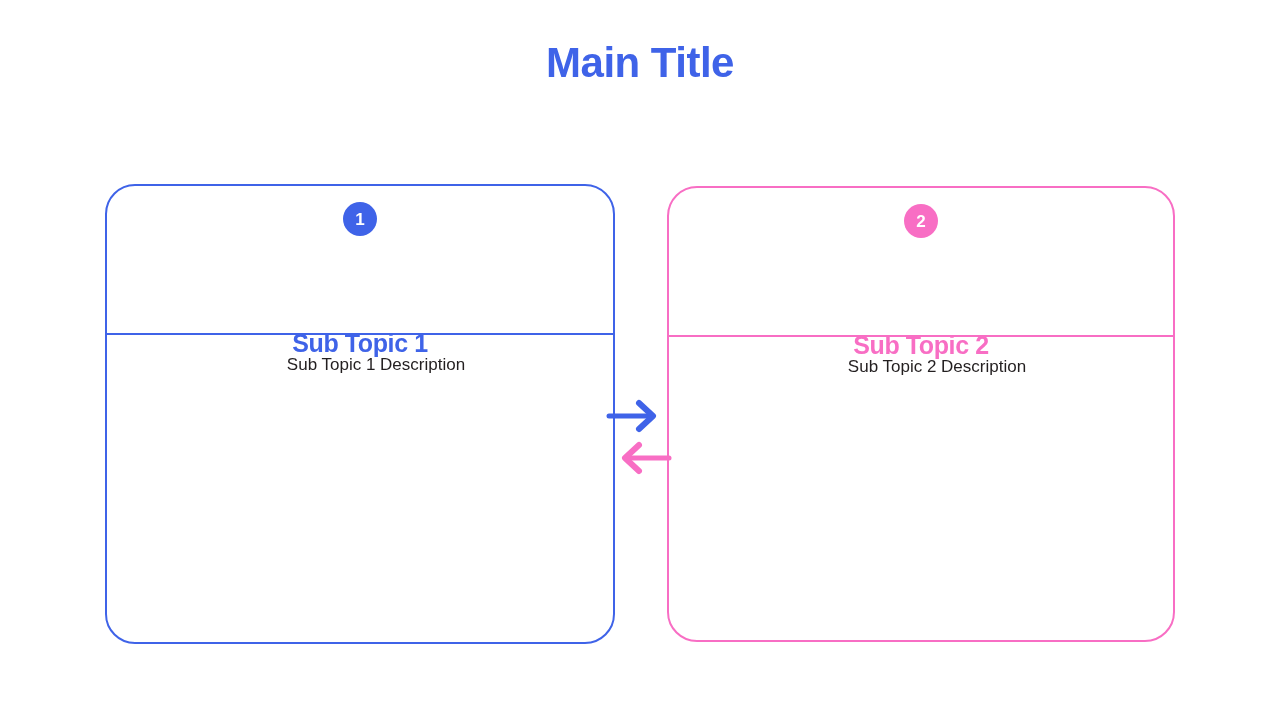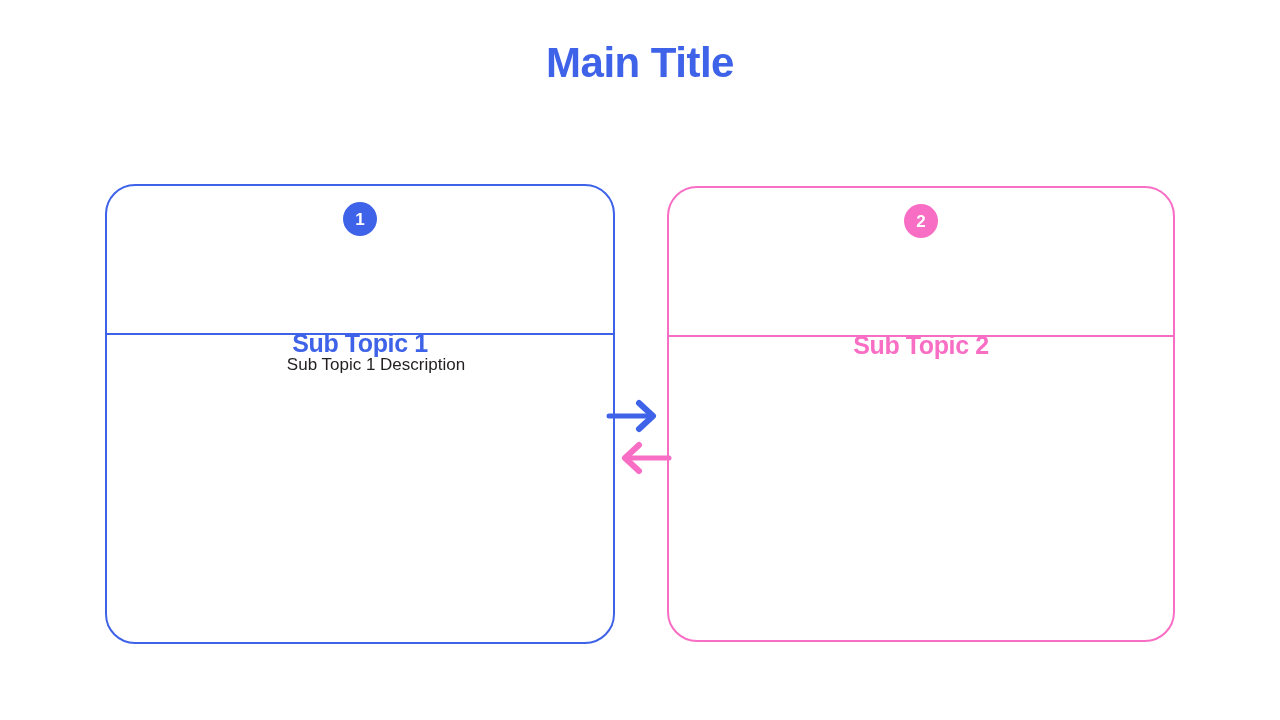--- a/index.html
+++ b/index.html
@@ -167,20 +167,21 @@
   <div class="card card-pink">
 
     <div class="badge badge-pink">
       <span>2</span>
     </div>
 
     <div class="sub-title sub-title-pink">Sub Topic 2</div>
 
     <div class="divider divider-pink"></div>
 
+    <div class="desc">Sub Topic 2 Description</div>
   </div>
 
   <div class="arrows">
     <svg class="arrow-svg" width="70" height="90" viewBox="0 0 70 90" xmlns="http://www.w3.org/2000/svg">
 
       <g>
         <line x1="4" y1="24" x2="46" y2="24" stroke="#3f63e8" stroke-width="5" stroke-linecap="round"></line>
         <polyline points="34,11 48,24 34,37" fill="none" stroke="#3f63e8" stroke-width="6" stroke-linecap="round" stroke-linejoin="round"></polyline>
       </g>
 

